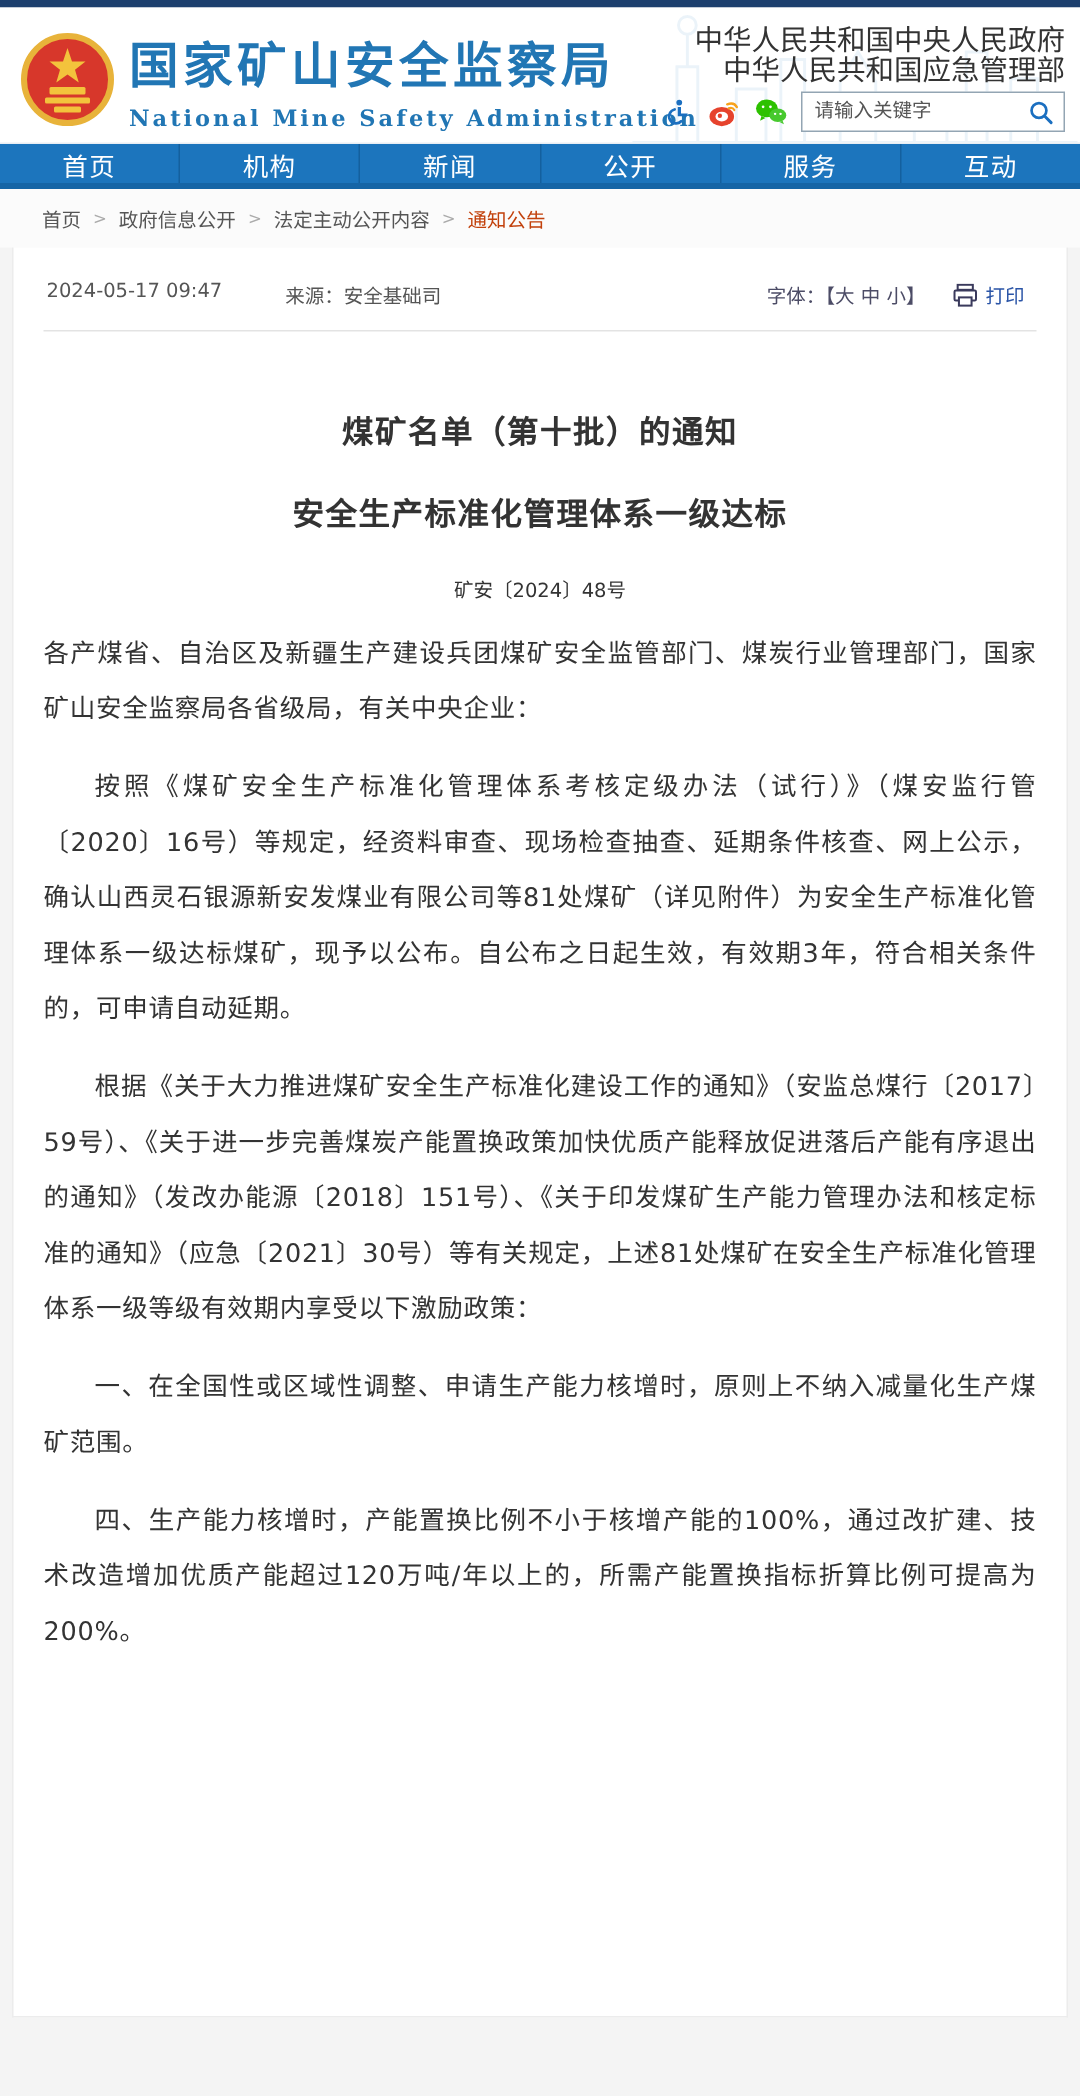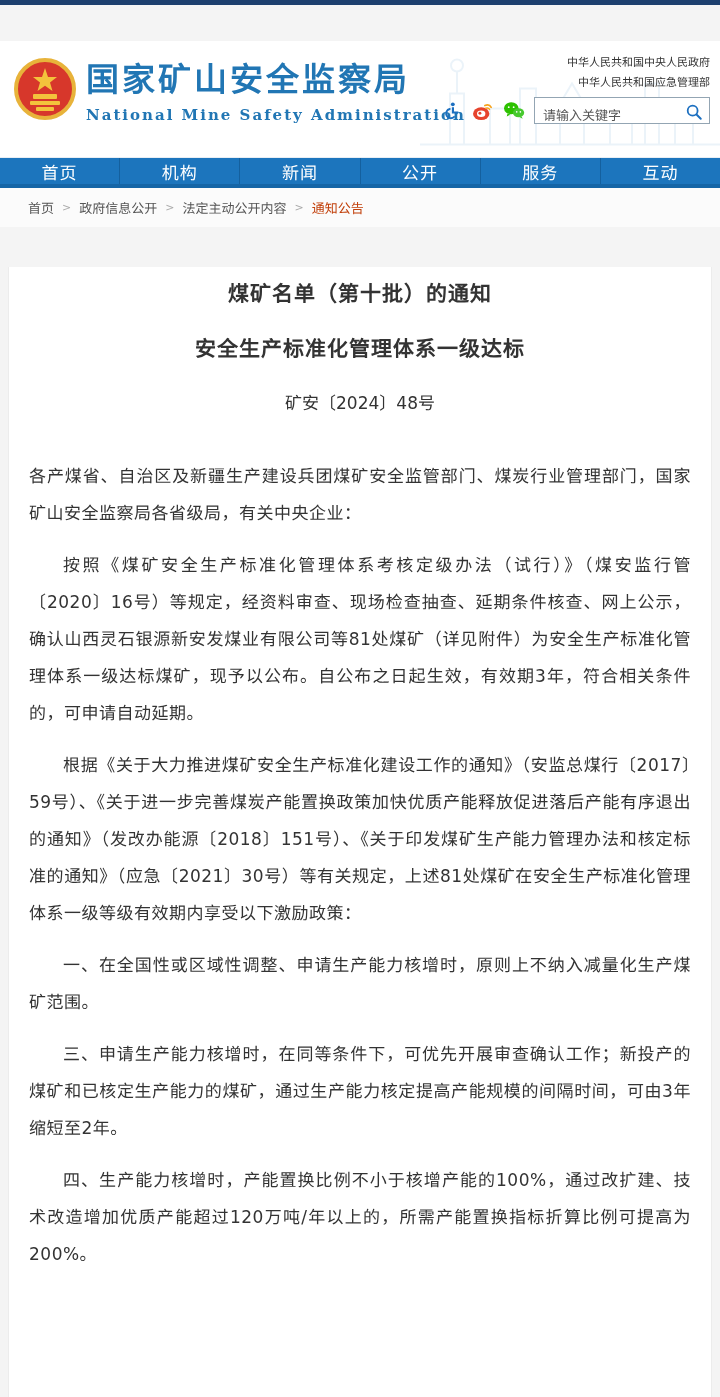--- a/index.html
+++ b/index.html
@@ -6,48 +6,47 @@
   html,body { width:720px; }
   body {
     font-family:"DejaVu Sans","Liberation Sans",sans-serif;
     background:#f4f4f4; color:#333; position:relative; min-height:1397px;
   }
   
   .topstrip { height:5px; background:#1d3f6e; width:100%; }
 
   
   .header {
-    position:relative; height:117px; background:#ffffff; overflow:hidden;
+    position:relative; height:91px; background:#ffffff; overflow:hidden;
     border-bottom:1px solid #e8eef4;
-    margin-top:36px;
   }
   .cityscape {
     position:absolute; right:0; top:0; height:100%; width:300px; opacity:.5;
     pointer-events:none;
   }
   .brand { position:absolute; left:14px; top:12px; display:flex; align-items:center; }
   .emblem {
     width:62px; height:66px; position:relative; flex:0 0 auto;
   }
   .brand-text { margin-left:10px; }
   .site-title {
     font-size:33px; font-weight:bold; color:#2176b4; letter-spacing:3px;
     font-family:"DejaVu Sans","Liberation Sans",sans-serif;
   }
   .site-subtitle {
     margin-top:5px; font-size:15px; font-weight:bold; color:#2176b4;
     letter-spacing:2px; font-family:"DejaVu Serif","Liberation Serif",serif;
   }
   .header-right { position:absolute; right:10px; top:12px; text-align:right; }
-  .gov-link { display:block; font-size:11px; color:#333; text-decoration:none; line-height:20px; }
+  .gov-link { display:block; font-size:19px; color:#333; text-decoration:none; line-height:20px; }
   .tools-row { position:absolute; right:10px; top:56px; display:flex; align-items:center; gap:9px; }
   .mini-icon { width:22px; height:22px; display:inline-flex; align-items:center; justify-content:center; cursor:pointer; }
   .searchbox {
     width:176px; height:27px; background:#fff; border:1px solid #93a5b3;
-    display:flex; align-items:flex-end; padding:0 4px 0 8px;
+    display:flex; align-items:center; padding:0 4px 0 8px;
   }
   .searchbox input {
     border:none; outline:none; flex:1; font-size:13px; color:#444; min-width:0;
     font-family:"DejaVu Sans","Liberation Sans",sans-serif; background:transparent;
   }
   .searchbox input::placeholder { color:#555; }
 
   
   .nav {
     height:30px; background:#1c75bd; display:flex;
@@ -79,22 +78,22 @@
     font-size:13px; color:#555; border-bottom:1px solid #e3e3e3;
   }
   .meta-left { display:flex; gap:42px; }
   .meta-right { margin-left:auto; display:flex; align-items:center; gap:18px; }
   .font-size-ctl { color:#4c4c66; cursor:pointer; }
   .print-btn { display:inline-flex; align-items:center; gap:5px; color:#2b55a7; cursor:pointer; }
 
   
   .doc-title { margin-top:40px; text-align:center; }
   .doc-title div { font-size:21px; font-weight:bold; color:#333; line-height:55px; letter-spacing:1px; }
-  .doc-number { text-align:center; font-size:17px; color:#333; margin-top:12px; }
-  .body-text { margin-top:44px; }
+  .doc-number { text-align:center; font-size:13px; color:#333; margin-top:12px; }
+  .body-text { margin-top:16px; }
   .body-text p {
     font-size:17px; line-height:37px; color:#333; text-align:justify;
     margin-bottom:15px; letter-spacing:.5px;
   }
   .body-text p.indent { text-indent:2em; }
 </style>
 </head>
 <body>
 
 <div class="topstrip"></div>
@@ -189,31 +188,47 @@
   <span class="sep">&gt;</span>
   <a>政府信息公开</a>
   <span class="sep">&gt;</span>
   <a>法定主动公开内容</a>
   <span class="sep">&gt;</span>
   <span class="current">通知公告</span>
 </div>
 
 <div class="card">
 
+  <div class="meta-row">
+    <div class="meta-left">
+      <span>2024-05-17 09:47</span>
+      <span>来源：安全基础司</span>
+    </div>
+    <div class="meta-right">
+      <span class="font-size-ctl">字体：【大 中 小】</span>
+      <span class="print-btn">
+        <svg width="17" height="16" viewBox="0 0 20 19">
+            <rect x="4" y="1" width="12" height="4" fill="none" stroke="#3a3a5c" stroke-width="1.6"></rect>
+            <rect x="1.5" y="5.5" width="17" height="8" rx="1" fill="none" stroke="#3a3a5c" stroke-width="1.6"></rect>
+            <rect x="5" y="11" width="10" height="6.5" fill="#fff" stroke="#3a3a5c" stroke-width="1.6"></rect>
+          </svg>
+        <span>打印</span>
+      </span>
+    </div>
+  </div>
 
   <div class="doc-title">
     <div>煤矿名单（第十批）的通知</div>
     <div>安全生产标准化管理体系一级达标</div>
   </div>
 
   <div class="doc-number">矿安〔2024〕48号</div>
 
   <div class="body-text">
     <p>各产煤省、自治区及新疆生产建设兵团煤矿安全监管部门、煤炭行业管理部门，国家矿山安全监察局各省级局，有关中央企业：</p>
     <p class="indent">按照《煤矿安全生产标准化管理体系考核定级办法（试行）》（煤安监行管〔2020〕16号）等规定，经资料审查、现场检查抽查、延期条件核查、网上公示，确认山西灵石银源新安发煤业有限公司等81处煤矿（详见附件）为安全生产标准化管理体系一级达标煤矿，现予以公布。自公布之日起生效，有效期3年，符合相关条件的，可申请自动延期。</p>
     <p class="indent">根据《关于大力推进煤矿安全生产标准化建设工作的通知》（安监总煤行〔2017〕59号）、《关于进一步完善煤炭产能置换政策加快优质产能释放促进落后产能有序退出的通知》（发改办能源〔2018〕151号）、《关于印发煤矿生产能力管理办法和核定标准的通知》（应急〔2021〕30号）等有关规定，上述81处煤矿在安全生产标准化管理体系一级等级有效期内享受以下激励政策：</p>
     <p class="indent">一、在全国性或区域性调整、申请生产能力核增时，原则上不纳入减量化生产煤矿范围。</p>
-    <p class="indent">三、申请生产能力核增时，在同等条件下，可优先开展审查确认工作；新投产的煤矿和已核定生产能力的煤矿，通过生产能力核定提高产能规模的间隔时间，可由3年缩短至2年。</p>
     <p class="indent">四、生产能力核增时，产能置换比例不小于核增产能的100%，通过改扩建、技术改造增加优质产能超过120万吨/年以上的，所需产能置换指标折算比例可提高为200%。</p>
 
   </div>
 
 </div>
 
 </body></html>

